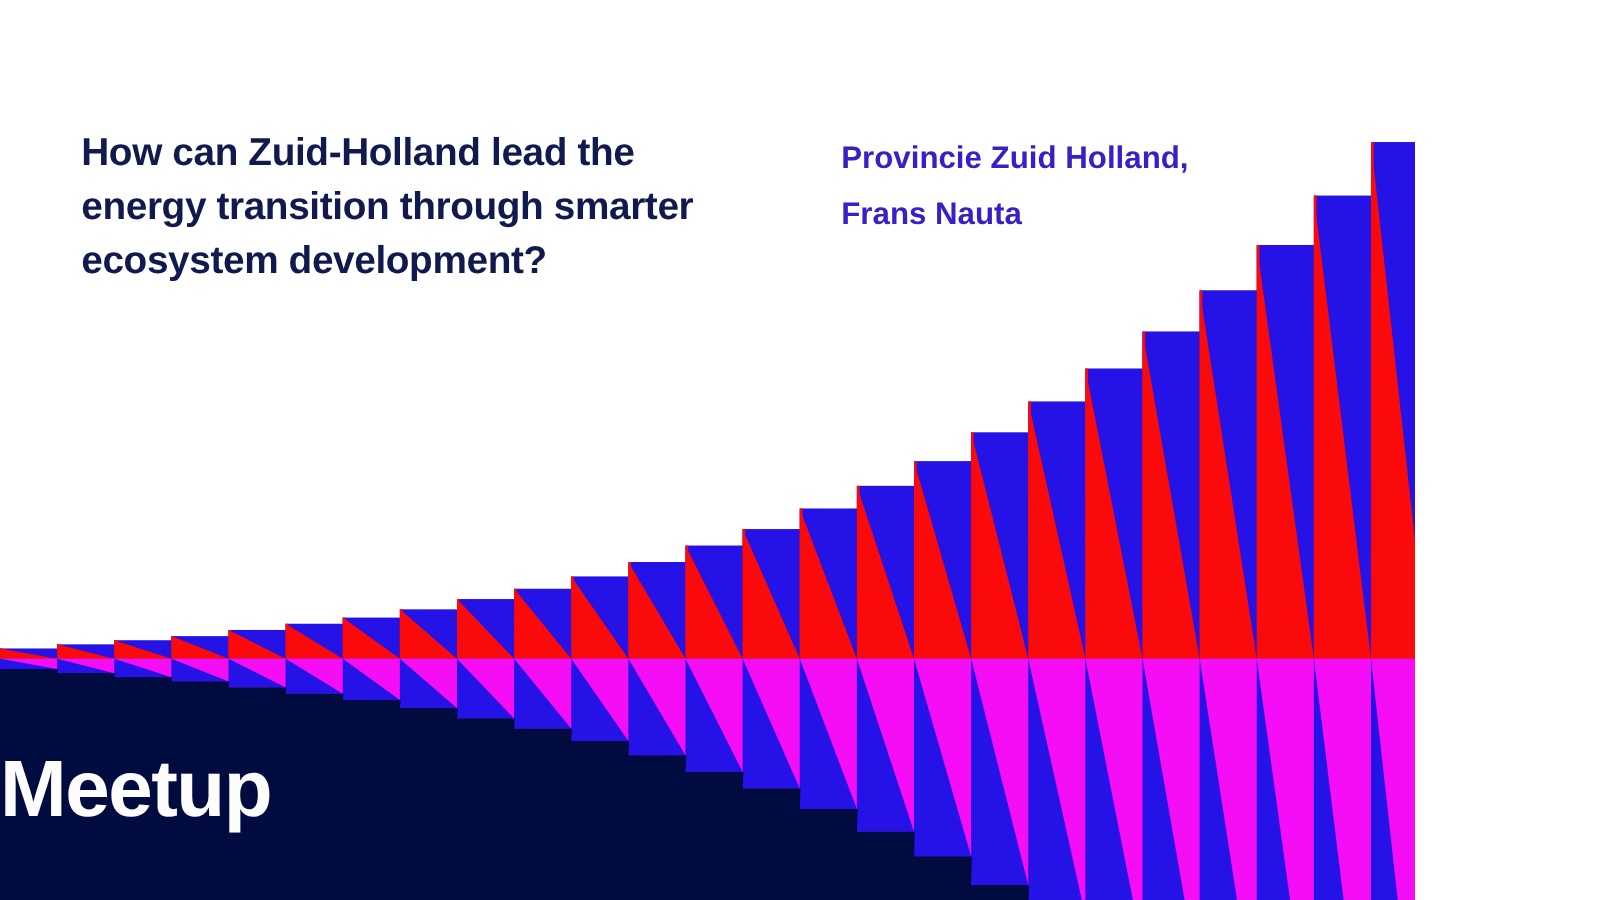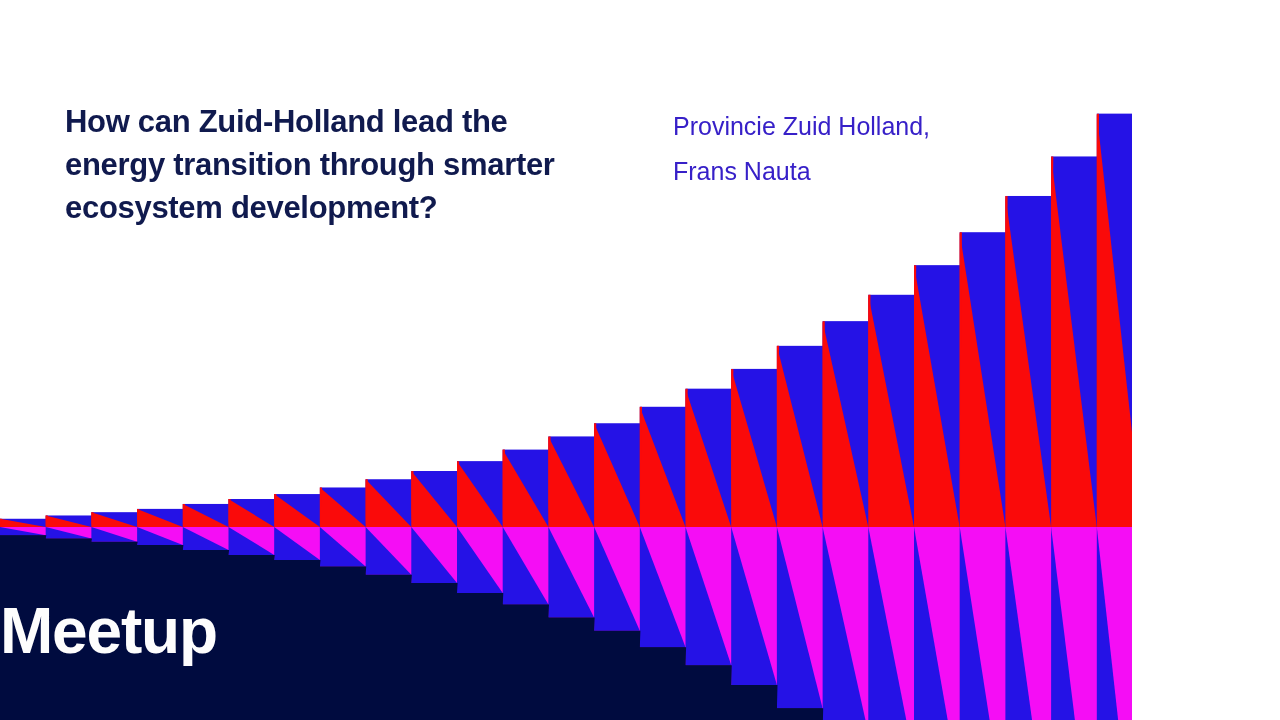--- a/index.html
+++ b/index.html
@@ -53,21 +53,21 @@
     white-space: pre-line;
   }
   #presenter {
     position: absolute;
     left: 673px;
     top: 104px;
     width: 420px;
     z-index: 5;
     font-size: 25px;
     line-height: 45px;
-    font-weight: 400;
+    font-weight: 700;
     color: #3720c8;
     white-space: pre-line;
   }
   #meetup-label {
     position: absolute;
     left: 0;
     top: 592px;
     width: 1280px;
     z-index: 6;
     text-align: left;

